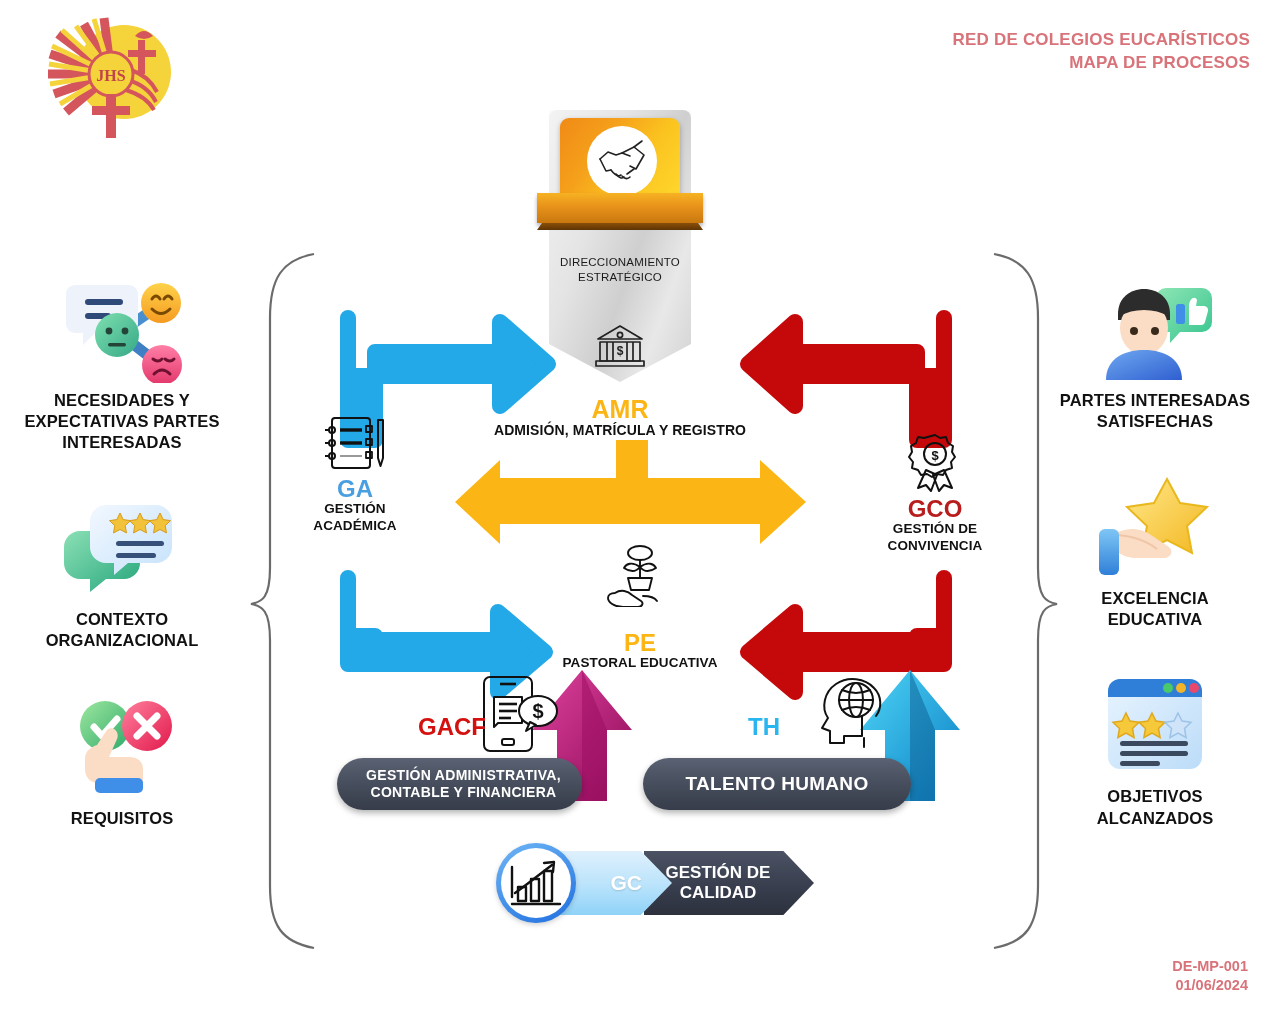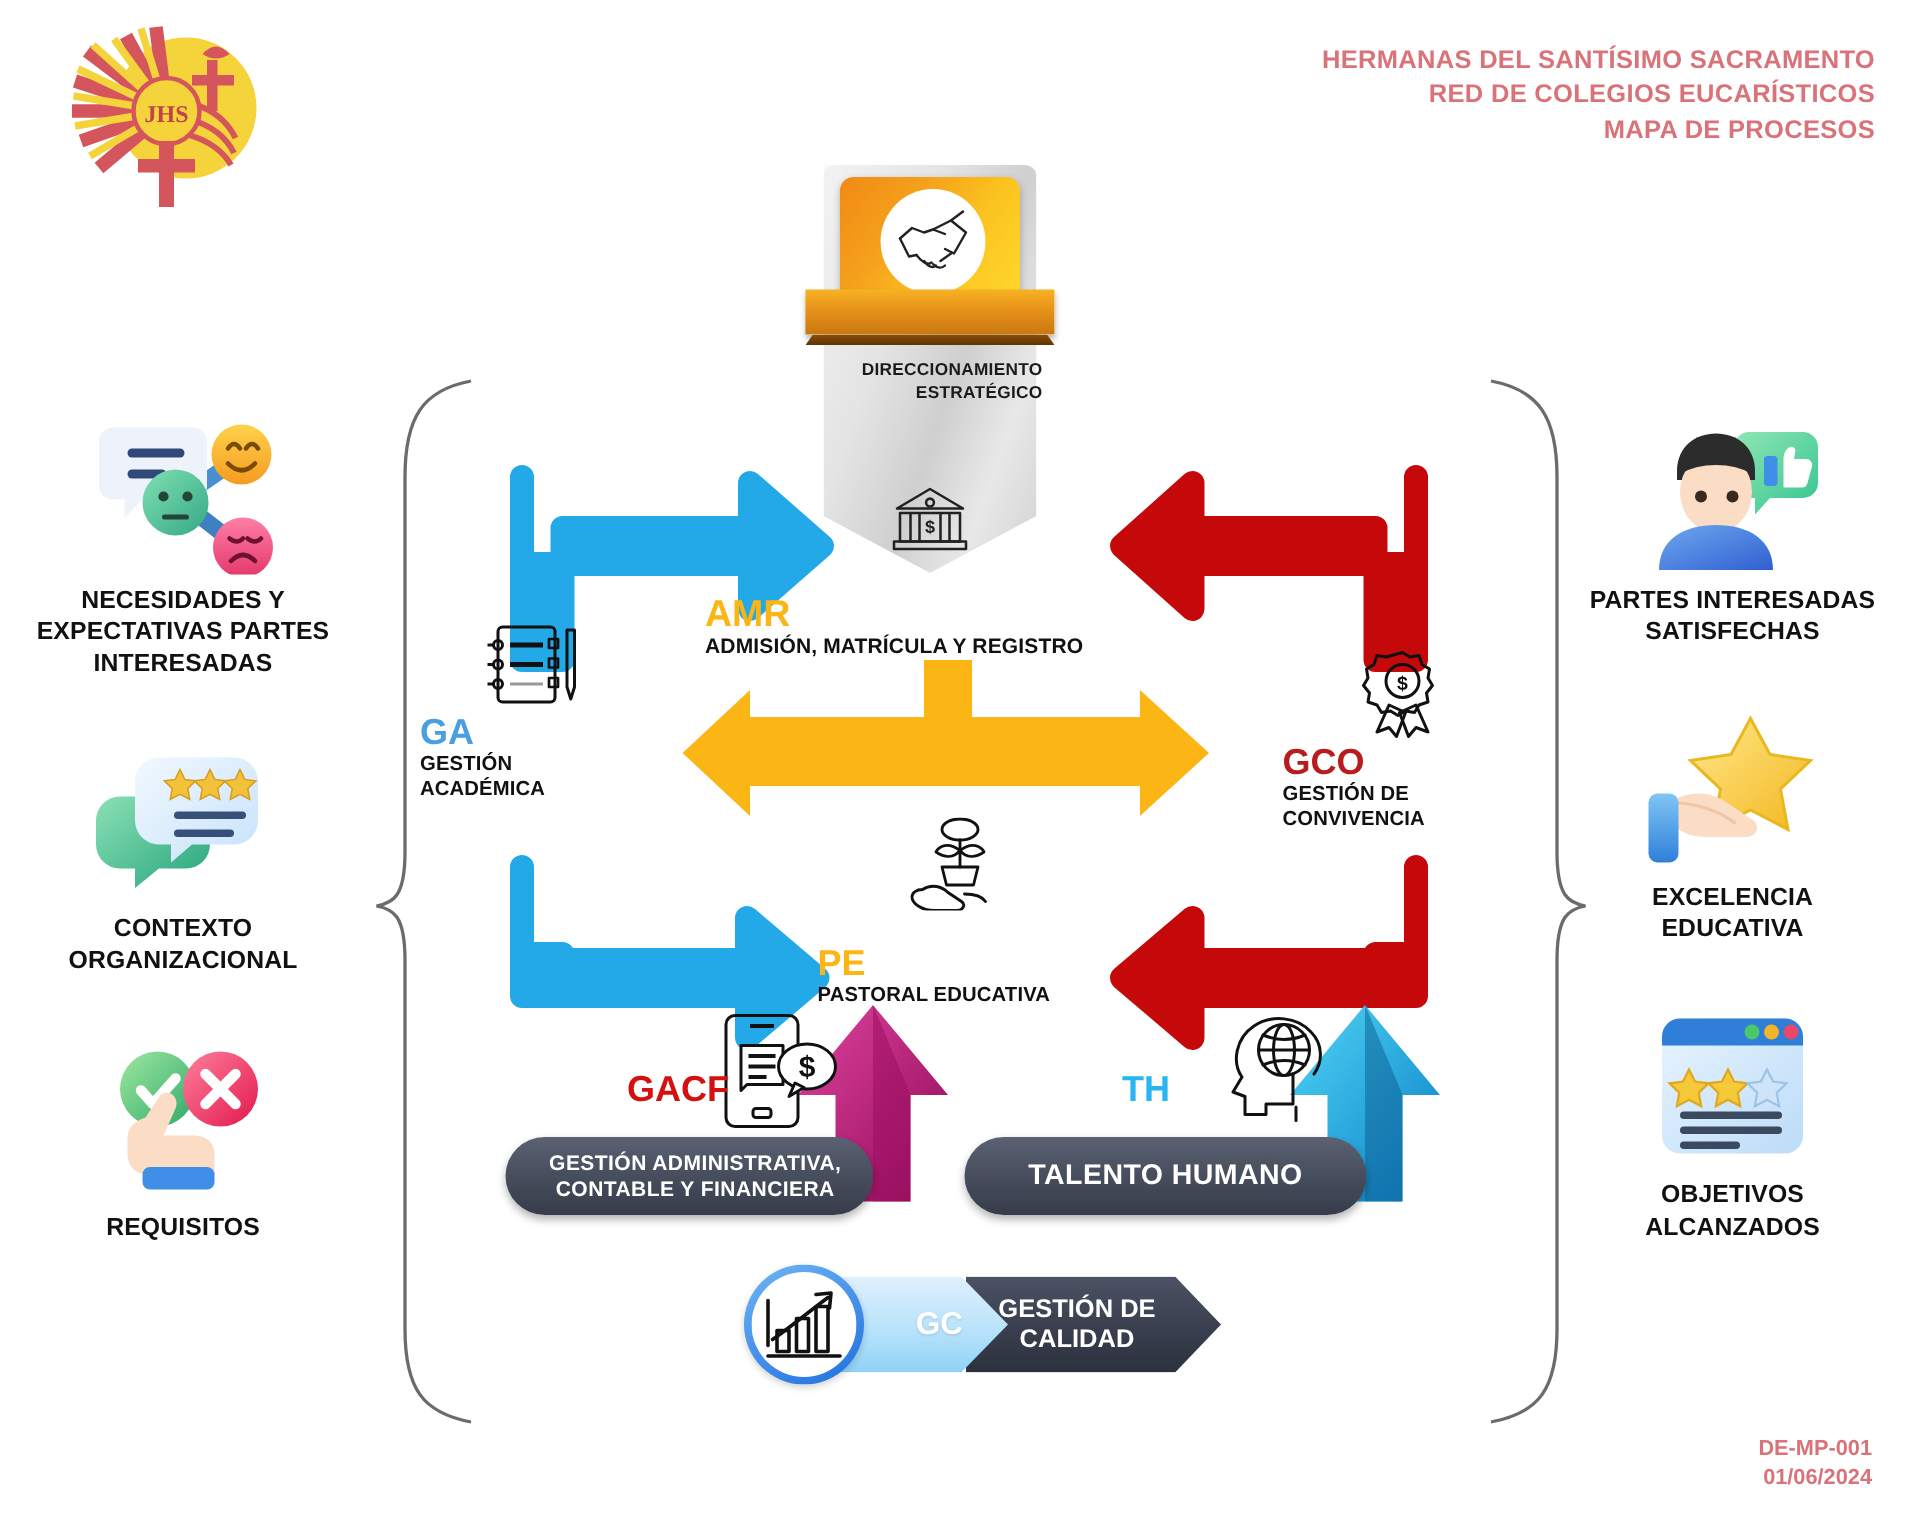--- a/index.html
+++ b/index.html
@@ -74,28 +74,28 @@
     position:absolute; left:10px; top:93px; width:166px; height:30px;
     background: linear-gradient(180deg,#f7b223 0%,#e8921a 45%,#c8780f 100%);
     box-shadow: 0 3px 4px rgba(0,0,0,.3);
   }
   .banner-ribbon::after{
     content:""; position:absolute; left:0; top:30px; width:100%; height:7px;
     background: linear-gradient(180deg,#8a4f08,#5e3505);
     clip-path: polygon(5px 0, calc(100% - 5px) 0, 100% 100%, 0 100%);
   }
   .banner-text {
-    position:absolute; left:18px; top:140px; width:150px;
-    text-align:right; font-size:11.5px; font-weight:bold; color:#1b1b1b;
+    position:absolute; left:18px; top:155px; width:150px;
+    text-align:center; font-size:11.5px; font-weight:normal; color:#1b1b1b;
     line-height:1.3; letter-spacing:.2px;
   }
   .banner-icon { position:absolute; left:63px; top:222px; width:60px; height:48px; }
 
   
-  .pnode { position:absolute; text-align:left; }
+  .pnode { position:absolute; text-align:center; }
   .pnode .glyph { height: 62px; display:flex; align-items:flex-end; justify-content:center; }
   .pnode .code { font-size: 24px; font-weight: bold; line-height: 1.05; margin-top: 4px; }
   .pnode .name { font-size: 13.5px; font-weight: bold; color:#111; line-height:1.22; letter-spacing:.1px; }
 
   #node-amr { left: 470px; top: 392px; width: 300px; }
   #node-amr .code { color:#fbb615; font-size: 25px; }
   #node-amr .name { font-size: 14px; }
   #node-ga  { left: 280px; top: 410px; width: 150px; }
   #node-ga .code { color:#4a9fe0; }
   #node-gco { left: 855px; top: 430px; width: 160px; }
@@ -194,21 +194,20 @@
       <rect x="92" y="38" width="28" height="7" fill="#d4565c"></rect>
       <path d="M99 24 q9 -10 18 0 q-9 6 -18 0z" fill="#d4565c"></path>
       <circle cx="75" cy="62" r="22" fill="#f5d33a" stroke="#d4565c" stroke-width="3"></circle>
       <text x="75" y="69" font-size="16" font-weight="bold" fill="#c0444b" text-anchor="middle" font-family="'Liberation Serif', serif">JHS</text>
       <rect x="70" y="82" width="10" height="44" fill="#d4565c"></rect>
       <rect x="56" y="94" width="38" height="9" fill="#d4565c"></rect>
     </svg>
   </div>
 
   <div class="abs" id="header-title">
-    <div>HERMANAS DEL SANTÍSIMO SACRAMENTO</div>
     <div>RED DE COLEGIOS EUCARÍSTICOS</div>
     <div>MAPA DE PROCESOS</div>
   </div>
 
   <div class="abs" id="doc-footer">
     <div>DE-MP-001</div>
     <div>01/06/2024</div>
   </div>
 
   <svg class="abs brace" style="left:248px; top:250px;" width="70" height="700">

